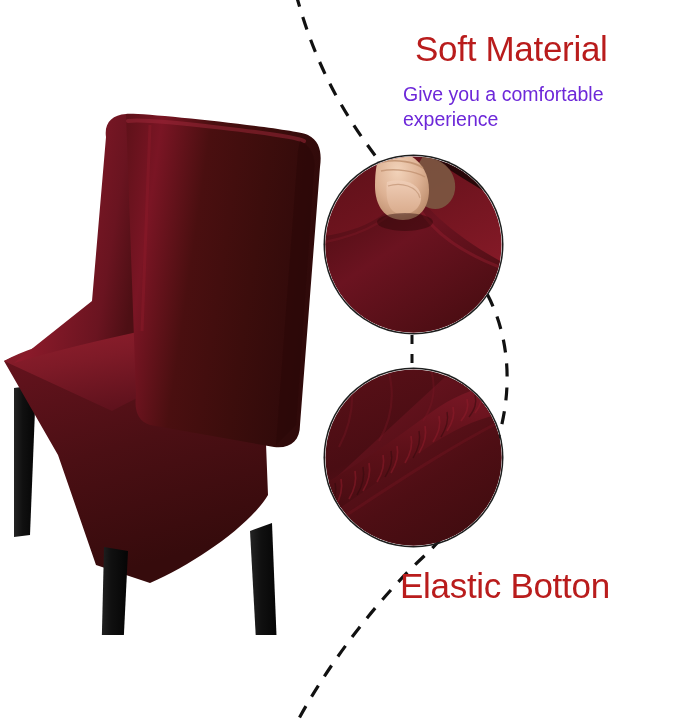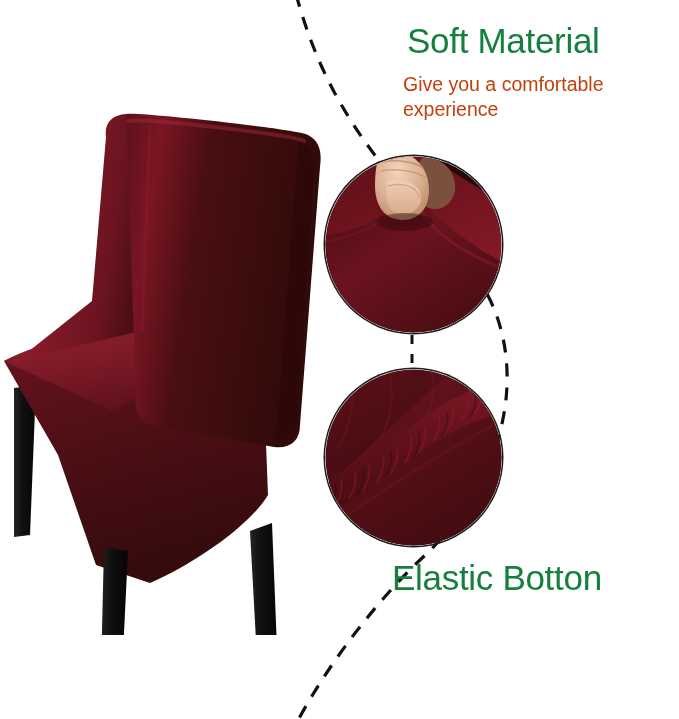--- a/index.html
+++ b/index.html
@@ -64,34 +64,34 @@
     width: 4px;
     height: 32px;
   }
 
   
   .text-block { position: absolute; }
   #text-block-soft-material { left: 403px; top: 16px; width: 270px; }
   #text-block-elastic-bottom { left: 388px; top: 553px; width: 270px; }
 
   .feature-heading {
-    margin: 4px;
+    margin: 12px;
     font-size: 35px;
     line-height: 42px;
     font-weight: 400;
     letter-spacing: -0.3px;
-    color: #15803d;
+    color: #b91c1c;
     white-space: nowrap;
   }
   .feature-body {
     margin: 10px 0 0 0;
     font-size: 19.5px;
     line-height: 25px;
     font-weight: 400;
-    color: #c2410c;
+    color: #6d28d9;
   }
 </style>
 </head>
 <body>
 
 <div id="page">
 
   <svg id="chair-illustration" viewBox="0 0 330 540" aria-hidden="true">
     <defs>
       <linearGradient id="gradBack" x1="0" y1="0" x2="1" y2="0.25">

